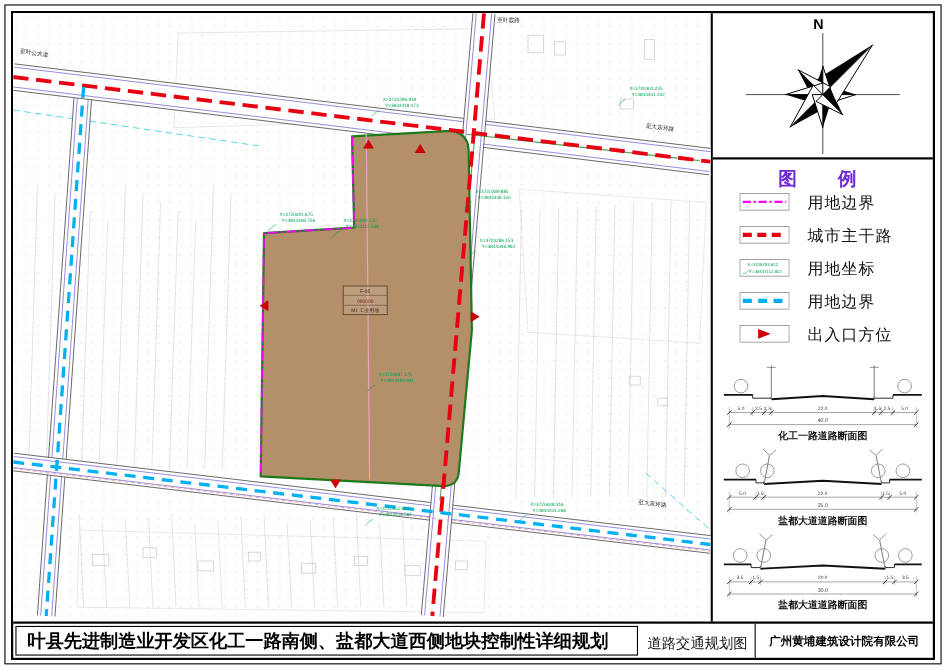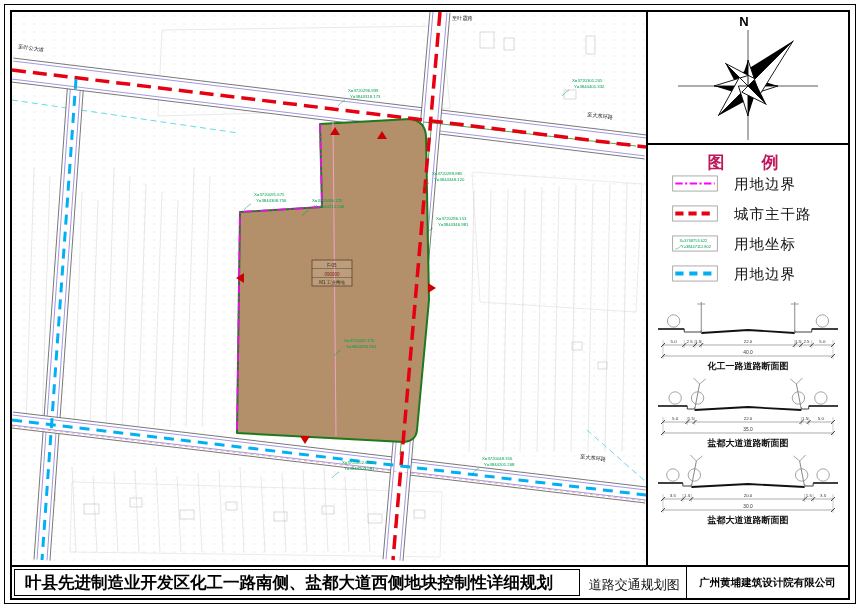--- a/index.html
+++ b/index.html
@@ -7,21 +7,21 @@
   #sheet{position:relative;width:860px;height:608px;background:#fff;overflow:hidden;}
   
   #outer-frame{position:absolute;left:4px;top:4px;width:850px;height:598px;border:1px solid #000;}
   #inner-frame{position:absolute;left:10px;top:10px;width:836px;height:586px;border:2px solid #000;}
   
   #map-area{position:absolute;left:0;top:0;width:636px;height:553px;border-right:2px solid #000;box-sizing:border-box;background:#fff;}
   #map-svg{display:block;width:634px;height:553px;}
   #side-panel{position:absolute;left:636px;top:0;width:200px;height:553px;}
   #north-box{position:absolute;left:0;top:0;width:200px;height:133px;border-bottom:2px solid #000;box-sizing:border-box;}
   #legend-box{position:absolute;left:0;top:133px;width:200px;height:420px;box-sizing:border-box;padding-top:6px;}
-  .legend-title{text-align:center;font-size:17px;font-weight:bold;letter-spacing:10px;color:#be185d;height:24px;line-height:24px;}
+  .legend-title{text-align:center;font-size:17px;font-weight:bold;letter-spacing:10px;color:#6d28d9;height:24px;line-height:24px;}
   .lg-item{display:flex;height:30px;padding-left:24px;}
   .lg-item svg{flex:0 0 auto;}
   .lg-label{margin-left:16px;font-size:14.5px;color:#111;letter-spacing:1px;}
   #sections{margin-top:4px;}
   .xs{height:77px;}
   .xs svg{display:block;margin:0 auto;}
   .xs-caption{text-align:center;font-size:9px;font-weight:bold;color:#111;line-height:10px;}
   
   #footer{position:absolute;left:0;top:553px;width:836px;height:33px;border-top:2px solid #000;box-sizing:border-box;display:flex;}
   #footer-title-cell{width:588px;height:100%;box-sizing:border-box;padding:2px;text-align:right;}
@@ -268,20 +268,27 @@
               </svg>
               <span class="lg-label">用地坐标</span>
             </div>
             <div class="lg-item">
               <svg viewBox="0 0 56 20" width="46" height="17">
                 <rect x="0.8" y="0.8" width="54.4" height="18.4" fill="#fff" stroke="#999" stroke-width="1"></rect>
                 <line x1="4" y1="10" x2="52" y2="10" stroke="#00b0f0" stroke-width="4.6" stroke-dasharray="10 7"></line>
               </svg>
               <span class="lg-label">用地边界</span>
             </div>
+            <div class="lg-item">
+              <svg viewBox="0 0 56 20" width="46" height="17">
+                <rect x="0.8" y="0.8" width="54.4" height="18.4" fill="#fff" stroke="#999" stroke-width="1"></rect>
+                <polygon points="21,4.5 35,10 21,15.5" fill="#cc0000"></polygon>
+              </svg>
+              <span class="lg-label">出入口方位</span>
+            </div>
           </div>
         <div id="sections">
             <div class="xs">
               <svg viewBox="0 0 196 62" width="196" height="62">
                 <line x1="8" y1="30" x2="34.25" y2="30" stroke="#111" stroke-width="1.6"></line>
                 <line x1="161.75" y1="30" x2="188" y2="30" stroke="#111" stroke-width="1.6"></line>
                 <line x1="34.25" y1="33" x2="51.25" y2="33" stroke="#111" stroke-width="0.8"></line>
                 <line x1="144.75" y1="33" x2="161.75" y2="33" stroke="#111" stroke-width="0.8"></line>
                 <line x1="34.25" y1="30" x2="34.25" y2="33" stroke="#111" stroke-width="0.8"></line>
                 <line x1="161.75" y1="30" x2="161.75" y2="33" stroke="#111" stroke-width="0.8"></line>

